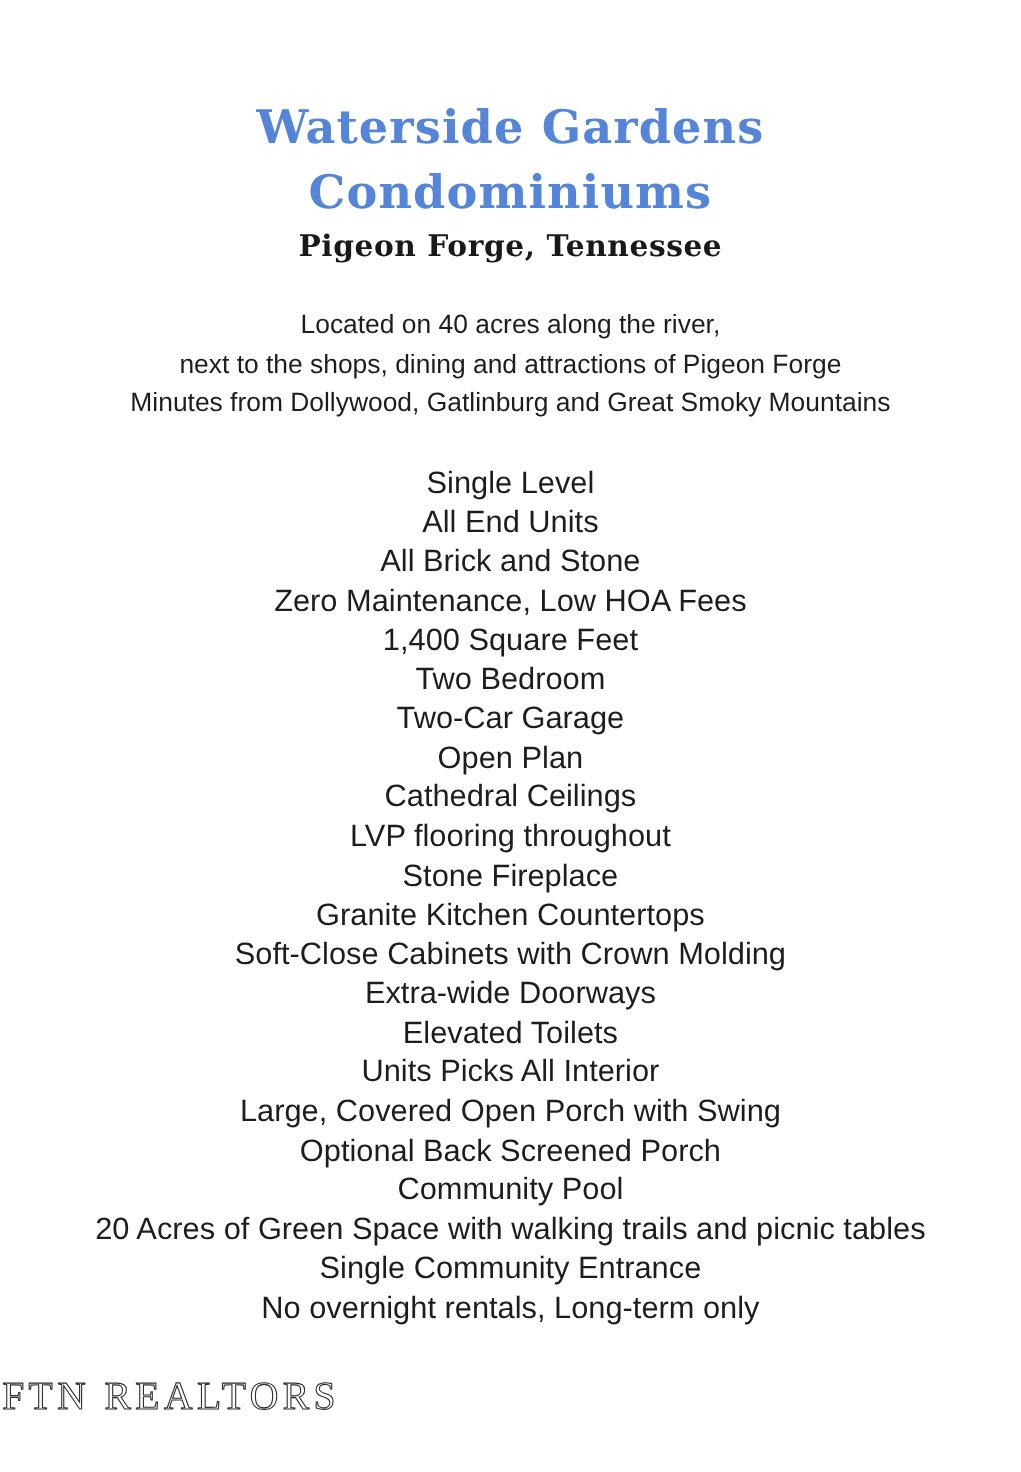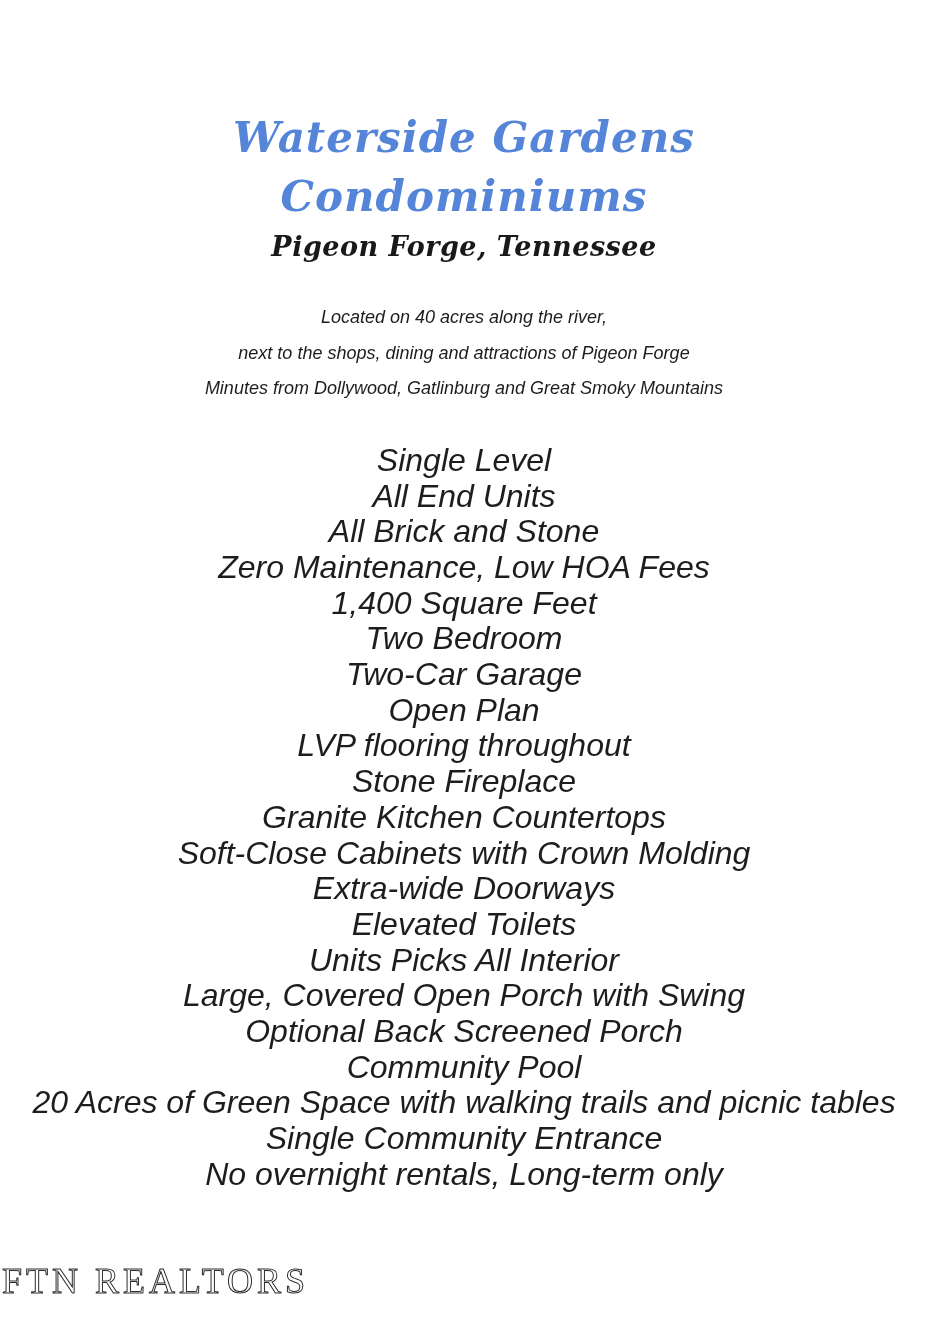--- a/index.html
+++ b/index.html
@@ -12,23 +12,22 @@
     height: 1338px;
     position: relative;
     overflow: hidden;
     font-family: "Liberation Sans", sans-serif;
   }
   .flyer {
     width: 100%;
     height: 100%;
     text-align: center;
     box-sizing: border-box;
-    padding-top: 108px;
+    padding-top: 86px;
     color: #1d1d1d;
-    font-style: italic;
   }
   .title {
     font-family: "DejaVu Serif", serif;
     font-weight: bold;
     font-size: 42px;
     line-height: 59px;
     color: var(--title_blue, #5585d8);
     margin: 0;
     letter-spacing: 1px;
   }
@@ -36,35 +35,35 @@
     font-family: "DejaVu Serif", serif;
     font-weight: bold;
     font-size: 27px;
     line-height: 38px;
     color: #191919;
     margin: 2px 0 0 0;
     letter-spacing: 0.5px;
   }
   .intro {
     margin-top: 34px;
-    font-size: 18px;
+    font-size: 24px;
     line-height: 35.7px;
   }
   .features {
     margin-top: 35.7px;
-    font-size: 32px;
+    font-size: 28px;
     line-height: 35.7px;
   }
   .line {
     white-space: nowrap;
   }
   .watermark {
     position: absolute;
     left: 2px;
-    bottom: 36px;
+    bottom: 48px;
     font-family: "Liberation Serif", serif;
     font-size: 36px;
     letter-spacing: 4px;
     color: #7f1d1d;
     -webkit-text-fill-color: rgba(255,255,255,0.85);
     -webkit-text-stroke: 1px #2e2e2e;
     white-space: nowrap;
   }
 </style>
 </head>
@@ -85,20 +84,21 @@
 
   <div class="features">
       <div class="line">Single Level</div>
       <div class="line">All End Units</div>
       <div class="line">All Brick and Stone</div>
       <div class="line">Zero Maintenance, Low HOA Fees</div>
       <div class="line">1,400 Square Feet</div>
       <div class="line">Two Bedroom</div>
       <div class="line">Two-Car Garage</div>
       <div class="line">Open Plan</div>
+      <div class="line">Cathedral Ceilings</div>
       <div class="line">LVP flooring throughout</div>
       <div class="line">Stone Fireplace</div>
       <div class="line">Granite Kitchen Countertops</div>
       <div class="line">Soft-Close Cabinets with Crown Molding</div>
       <div class="line">Extra-wide Doorways</div>
       <div class="line">Elevated Toilets</div>
       <div class="line">Units Picks All Interior</div>
       <div class="line">Large, Covered Open Porch with Swing</div>
       <div class="line">Optional Back Screened Porch</div>
       <div class="line">Community Pool</div>

